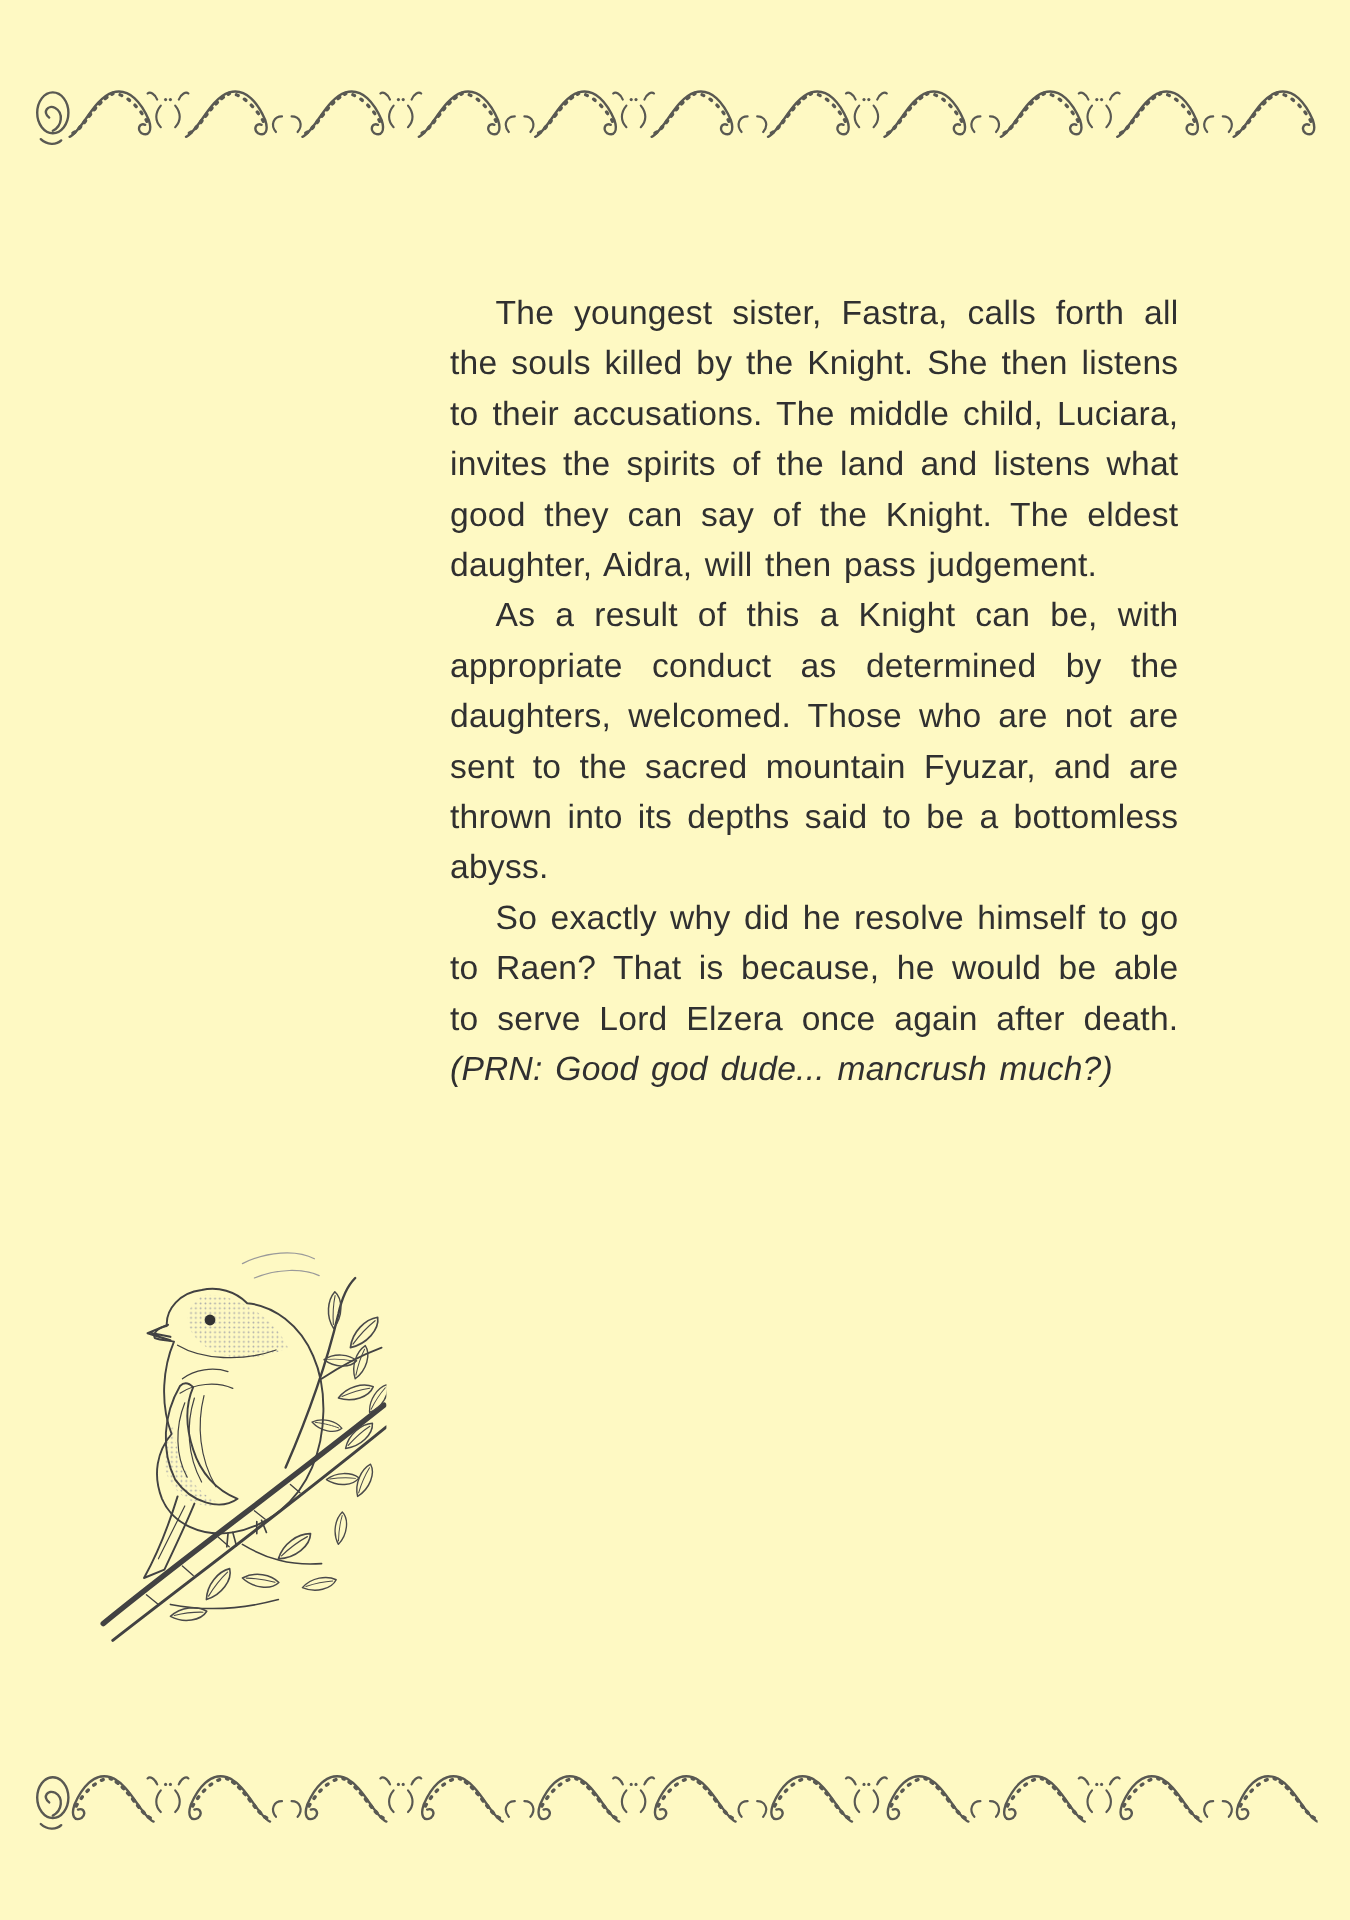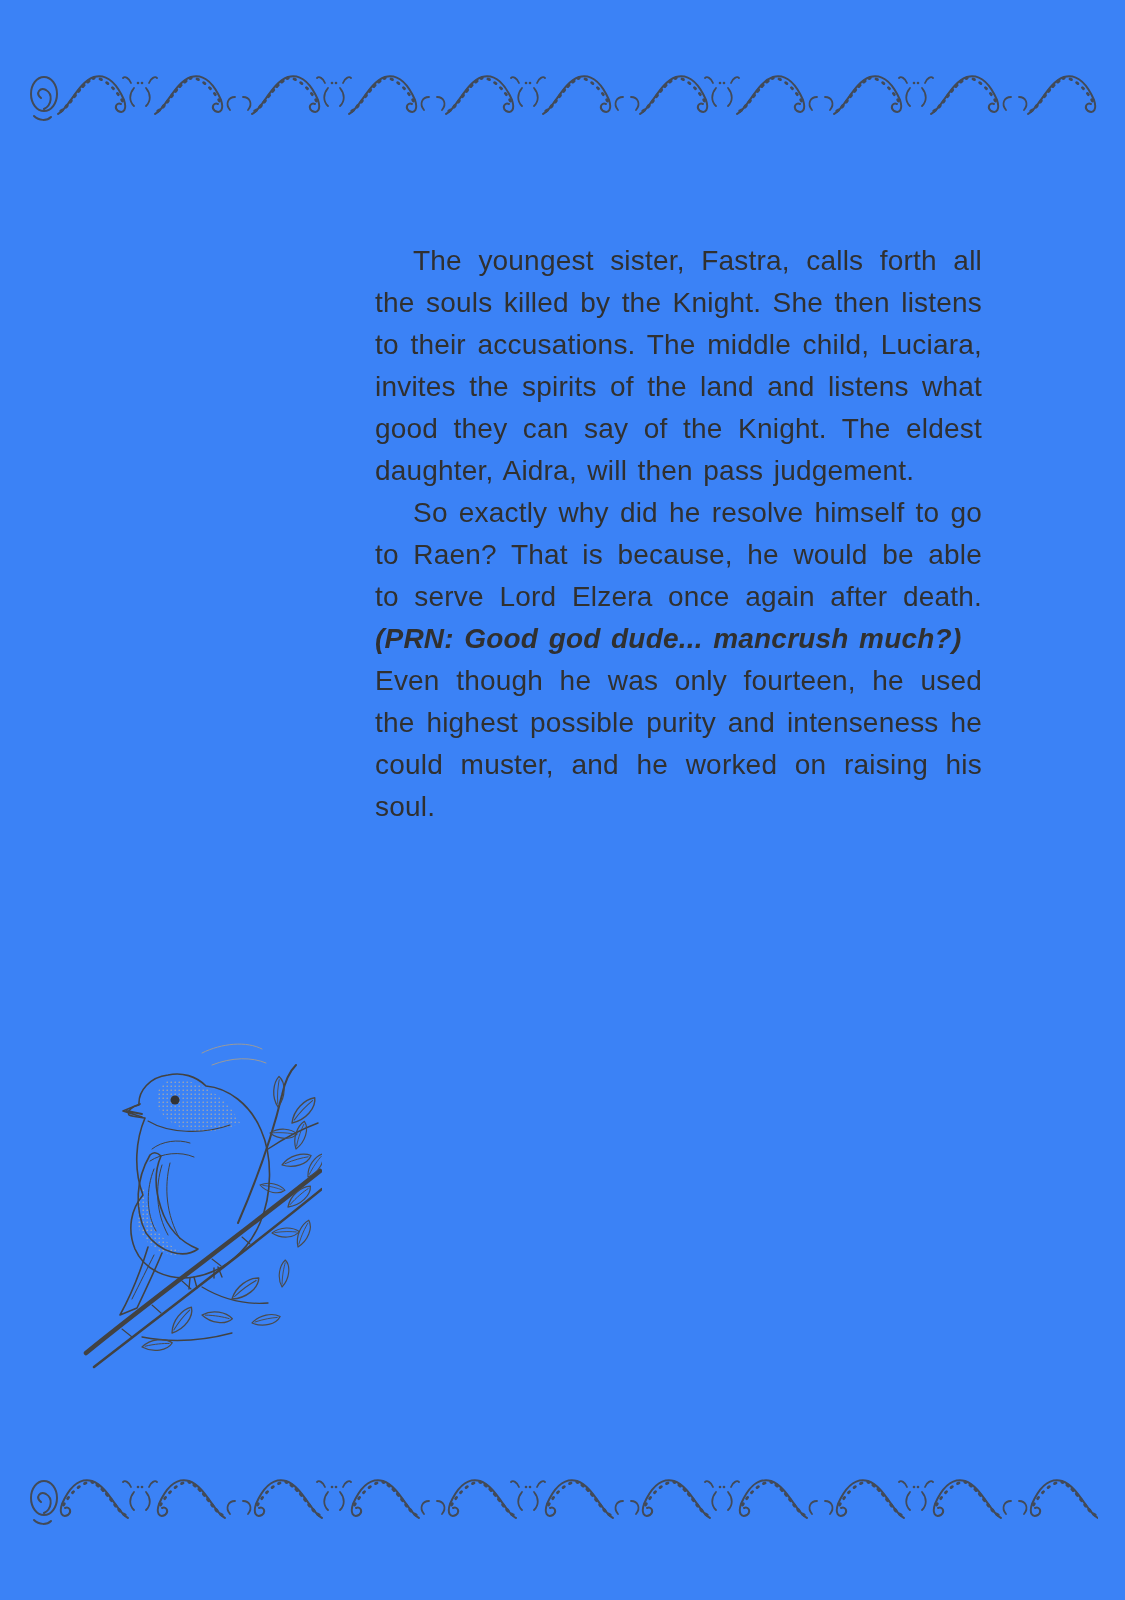--- a/index.html
+++ b/index.html
@@ -1,31 +1,31 @@
 <!DOCTYPE html>
 <html><head>
 <meta charset="utf-8">
 <style>
   html,body{margin:0;padding:0;}
   body{
     width:1125px;height:1600px;background:#ffffff;position:relative;
     font-family:"Liberation Sans", sans-serif;overflow:hidden;
   }
-  .page{position:absolute;inset:0;background:#3b82f6;}
+  .page{position:absolute;inset:0;background:#fef9c3;}
   .border{position:absolute;left:28px;width:1070px;height:56px;opacity:.88;}
   .border.top{top:68px;}
   .border.bottom{top:1472px;}
   .text-block{
     position:absolute;left:375px;top:240px;width:607px;
     font-size:28px;line-height:42px;color:#303030;
     text-align:justify;letter-spacing:.2px;word-spacing:.09em;
   }
   .text-block p{margin:0;padding:0;}
   p.indent{text-indent:38px;}
-  .italic{font-style:italic;font-weight:bold;}
+  .italic{font-style:italic;}
   .illustration{position:absolute;left:82px;top:1036px;width:240px;height:334px;}
   svg{display:block;}
 </style>
 </head>
 <body>
 
 <div class="page">
 
   <svg class="border top" viewBox="0 0 1070 56" preserveAspectRatio="none">
     <defs>
@@ -81,22 +81,22 @@
       <use href="#jcurl" x="782"></use>
     <use href="#hillA" x="806"></use>
       <use href="#floret" x="878"></use>
     <use href="#hillA" x="903"></use>
       <use href="#jcurl" x="976"></use>
     <use href="#hillA" x="1000"></use>
   </svg>
 
   <div class="text-block">
     <p class="indent"><span>The youngest sister, Fastra, calls forth all the souls killed by the Knight.  She then listens to their accusations.  The middle child, Luciara, invites the spirits of the land and listens what good they can say of the Knight.  The eldest daughter, Aidra, will then pass judgement.</span></p>
+    <p class="indent"><span>As a result of this a Knight can be, with appropriate conduct as determined by the daughters, welcomed.  Those who are not are sent to the sacred mountain Fyuzar, and are thrown into its depths said to be a bottomless abyss.</span></p>
     <p class="indent"><span>So exactly why did he resolve himself to go to Raen?  That is because, he would be able to serve Lord Elzera once again after death.  </span><span class="italic">(PRN: Good god dude... mancrush much?)</span></p>
-    <p><span>Even though he was only fourteen,  he used the highest possible purity and intenseness he could muster, and he worked on raising his soul.</span></p>
   </div>
 
   <div class="illustration">
     <svg viewBox="0 0 240 332" width="240" height="334">
       <defs>
         <pattern id="stip" width="4" height="4" patternUnits="userSpaceOnUse">
           <circle cx="1.2" cy="1.2" r="0.8" fill="#aaaaaa"></circle>
         </pattern>
         <g id="leafA" stroke="#4a4a4a" fill="none" stroke-width="1.4" stroke-linejoin="round">
           <path d="M0,0 C6,-12 20,-18 30,-16 C28,-6 14,2 0,0 Z"></path>

